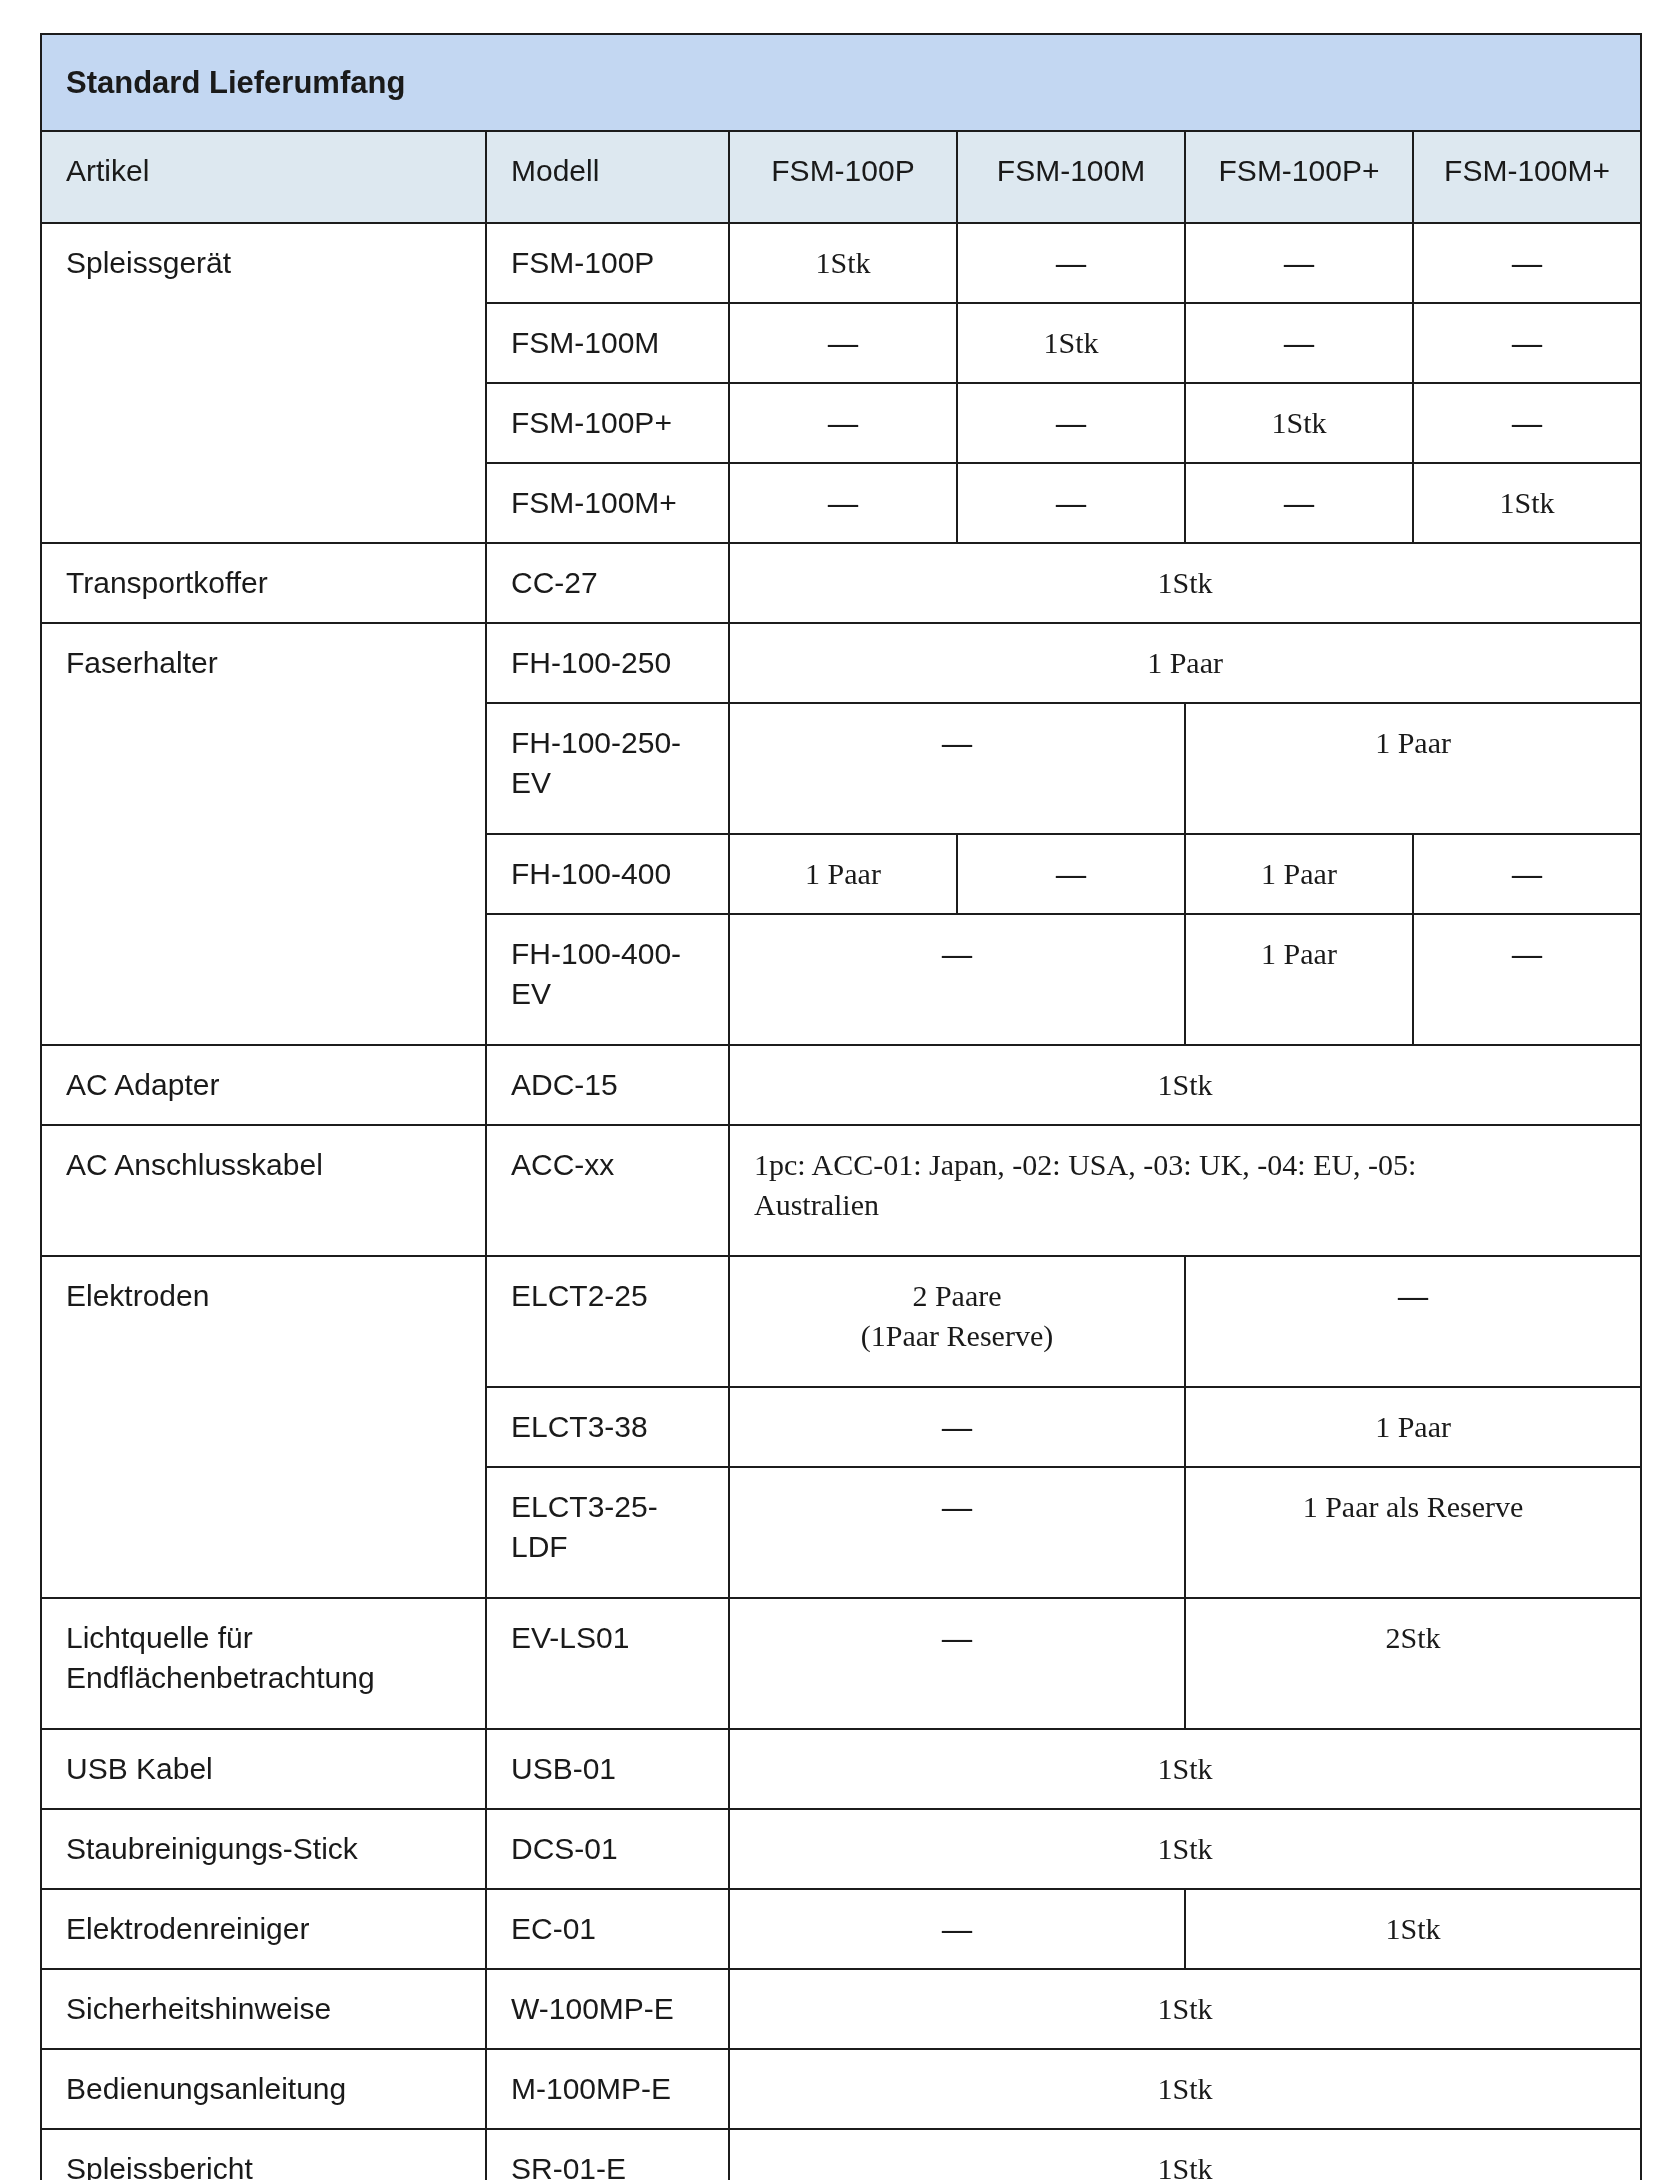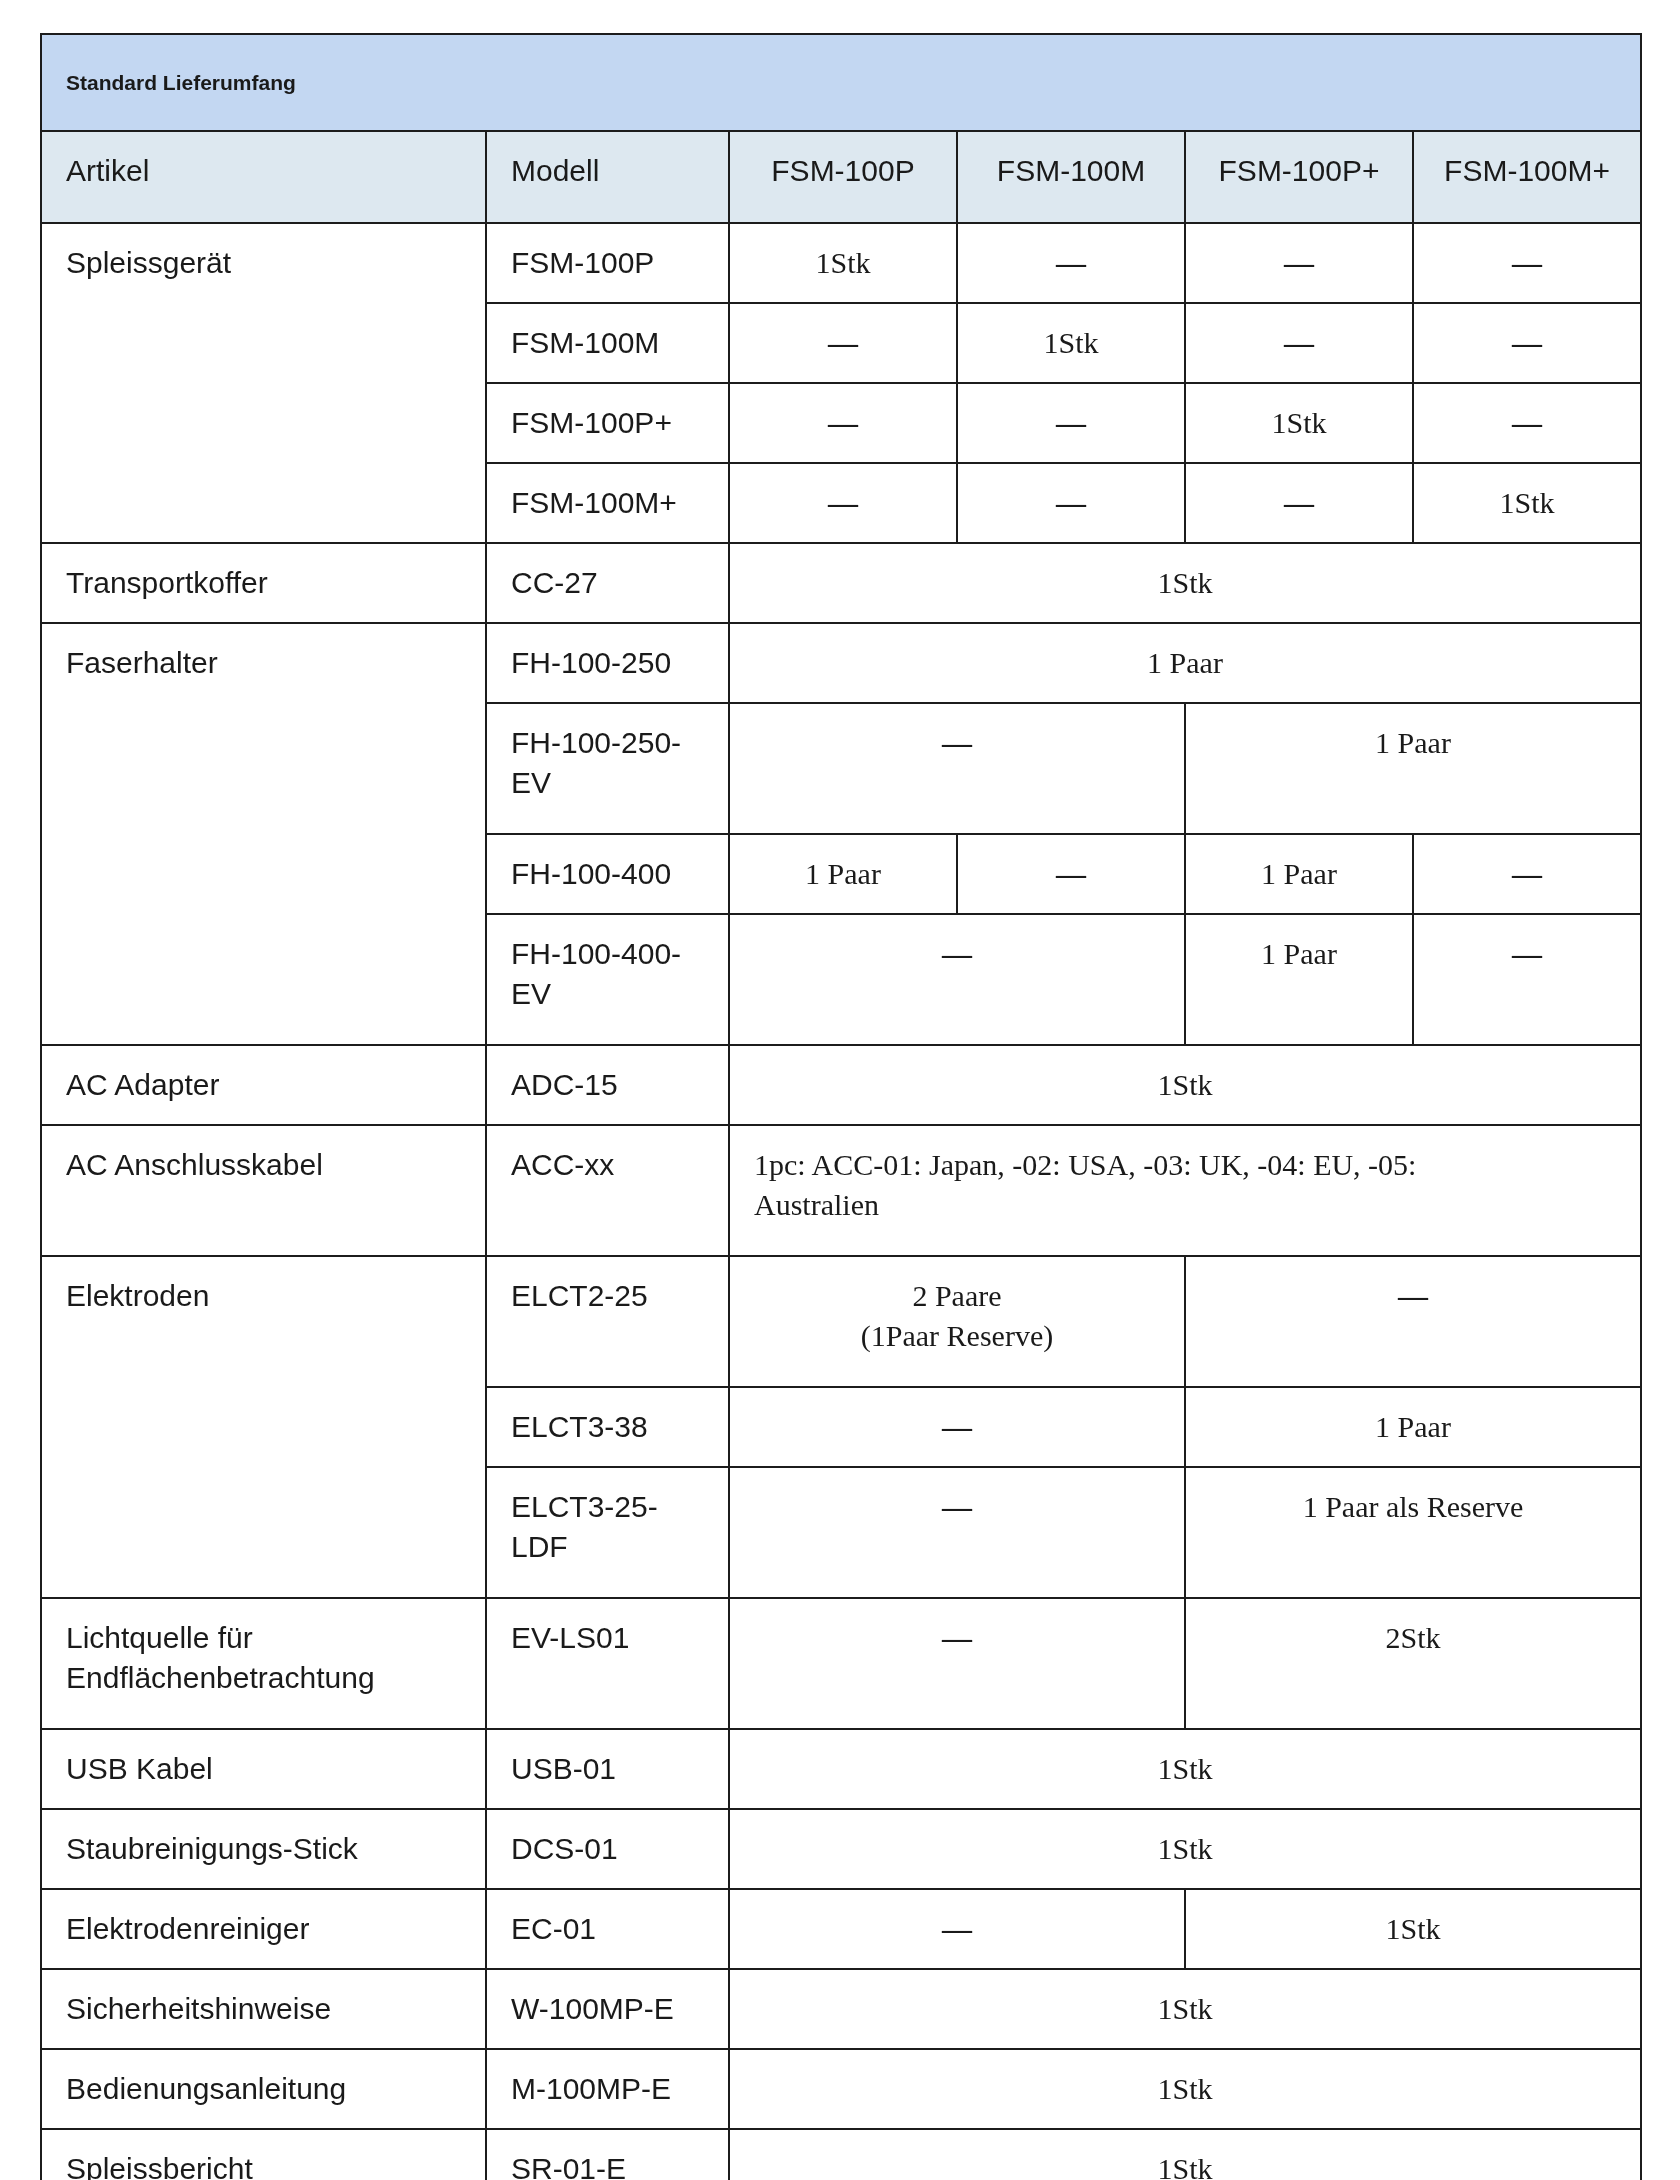--- a/index.html
+++ b/index.html
@@ -32,21 +32,21 @@
     padding: 19px 24px;
     white-space: pre-line;
     overflow: hidden;
   }
   tr.title-row {
     height: 97px;
   }
   tr.title-row th {
     background: #c3d7f2;
     text-align: left;
-    font-size: 21px;
+    font-size: 31px;
     font-weight: 700;
     vertical-align: middle;
     padding: 0 24px;
     white-space: nowrap;
   }
   tr.header-row {
     height: 92px;
   }
   tr.header-row th {
     background: #dde8f0;

